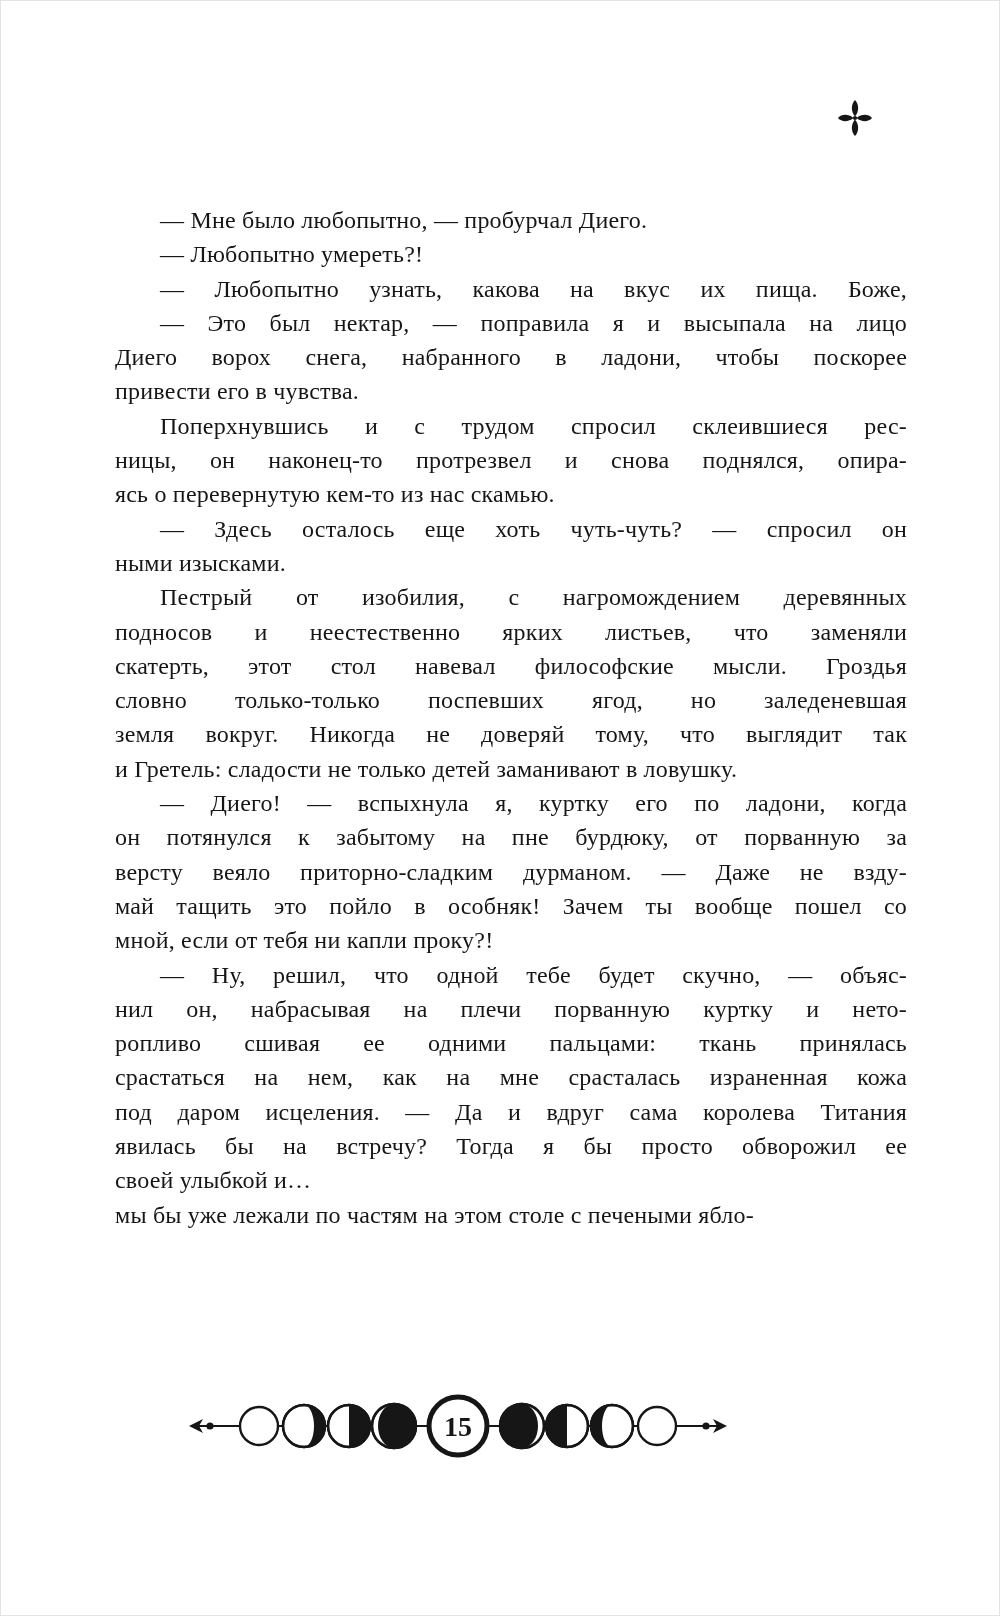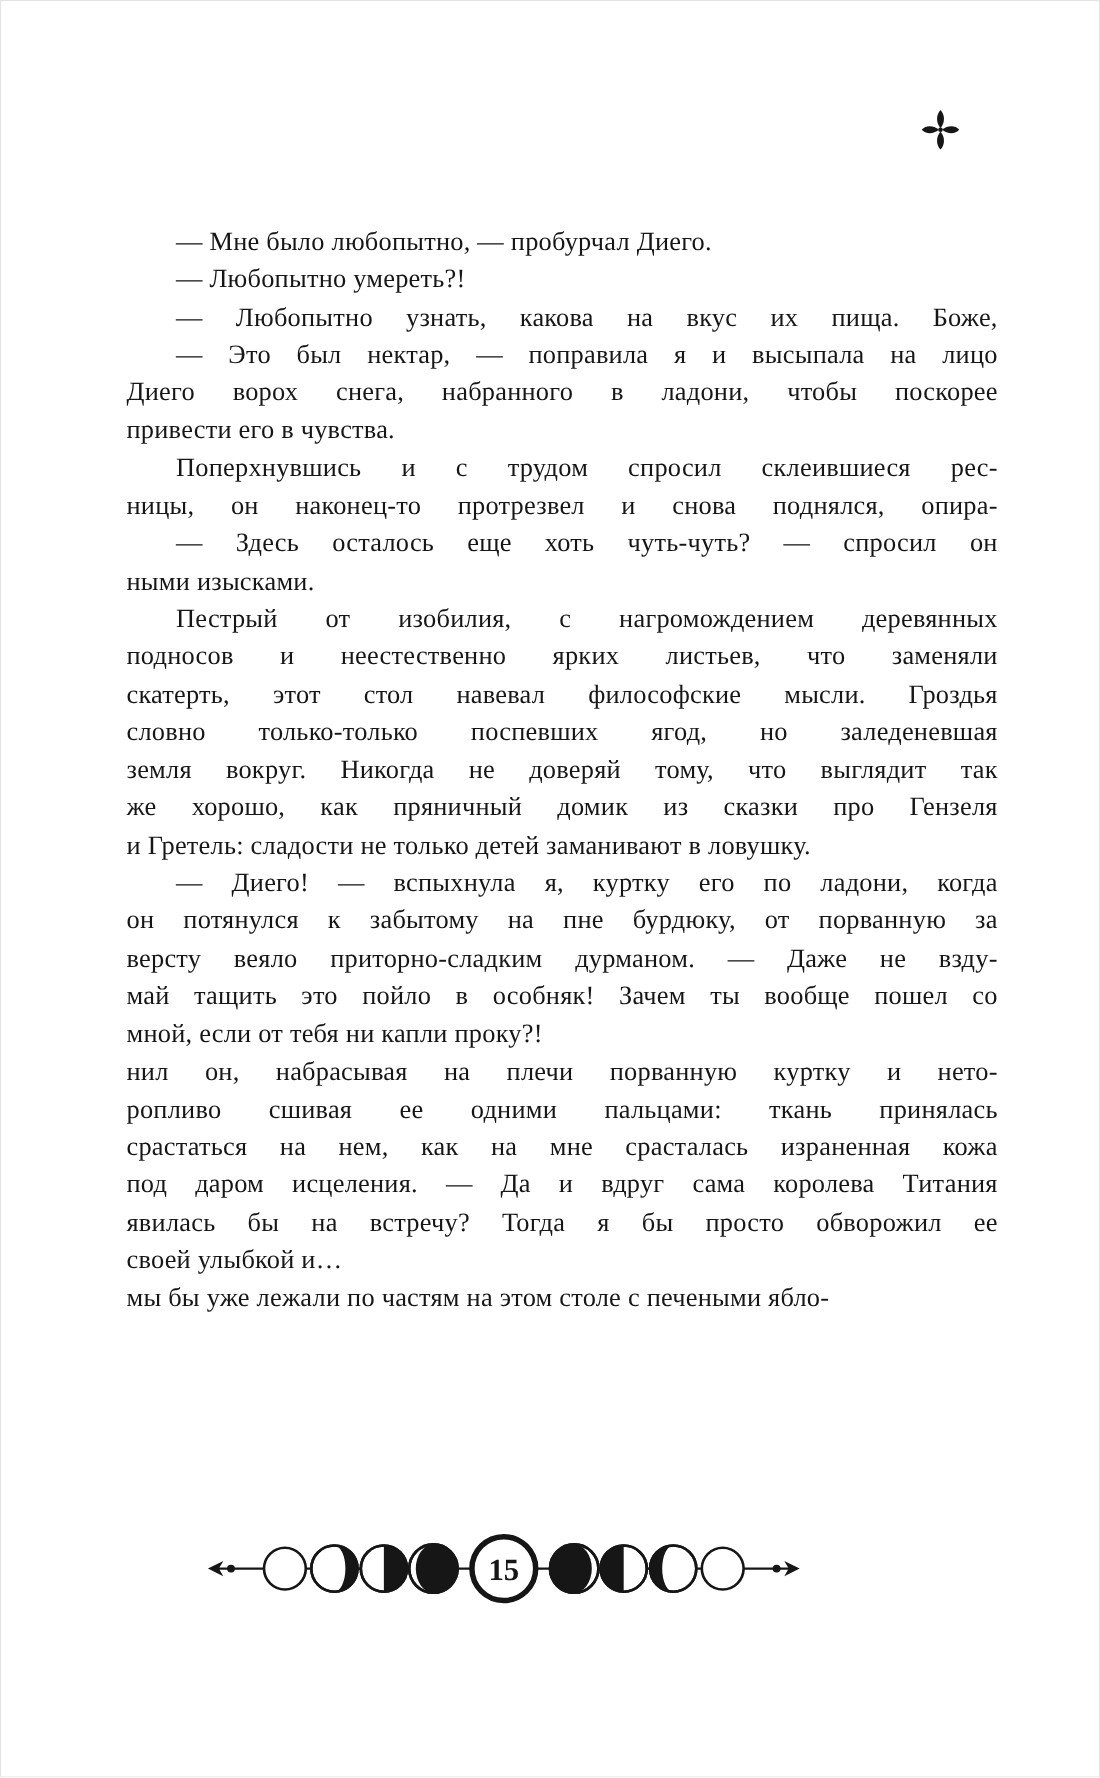--- a/index.html
+++ b/index.html
@@ -80,42 +80,43 @@
         <div class="line first">— Любопытно узнать, какова на вкус их пища. Боже,</div>
       </div>
       <div class="para">
         <div class="line first">— Это был нектар, — поправила я и высыпала на лицо</div>
         <div class="line">Диего ворох снега, набранного в ладони, чтобы поскорее</div>
         <div class="line last">привести его в чувства.</div>
       </div>
       <div class="para">
         <div class="line first">Поперхнувшись и с трудом спросил склеившиеся рес-</div>
         <div class="line">ницы, он наконец-то протрезвел и снова поднялся, опира-</div>
+        <div class="line last">ясь о перевернутую кем-то из нас скамью.</div>
       </div>
       <div class="para">
         <div class="line first">— Здесь осталось еще хоть чуть-чуть? — спросил он</div>
         <div class="line last">ными изысками.</div>
       </div>
       <div class="para">
         <div class="line first">Пестрый от изобилия, с нагромождением деревянных</div>
         <div class="line">подносов и неестественно ярких листьев, что заменяли</div>
         <div class="line">скатерть, этот стол навевал философские мысли. Гроздья</div>
         <div class="line">словно только-только поспевших ягод, но заледеневшая</div>
         <div class="line">земля вокруг. Никогда не доверяй тому, что выглядит так</div>
-        <div class="line">же хорошо, как пряничный домик из сказки про Гензеля</div>
         <div class="line last">и Гретель: сладости не только детей заманивают в ловушку.</div>
       </div>
       <div class="para">
         <div class="line first">— Диего! — вспыхнула я, куртку его по ладони, когда</div>
         <div class="line">он потянулся к забытому на пне бурдюку, от порванную за</div>
         <div class="line">версту веяло приторно-сладким дурманом. — Даже не взду-</div>
         <div class="line">май тащить это пойло в особняк! Зачем ты вообще пошел со</div>
         <div class="line last">мной, если от тебя ни капли проку?!</div>
       </div>
       <div class="para">
+        <div class="line first">— Ну, решил, что одной тебе будет скучно, — объяс-</div>
         <div class="line">нил он, набрасывая на плечи порванную куртку и нето-</div>
         <div class="line">ропливо сшивая ее одними пальцами: ткань принялась</div>
         <div class="line">срастаться на нем, как на мне срасталась израненная кожа</div>
         <div class="line">под даром исцеления. — Да и вдруг сама королева Титания</div>
         <div class="line">явилась бы на встречу? Тогда я бы просто обворожил ее</div>
         <div class="line last">своей улыбкой и…</div>
       </div>
       <div class="para">
         <div class="line last">мы бы уже лежали по частям на этом столе с печеными ябло-</div>
       </div>

